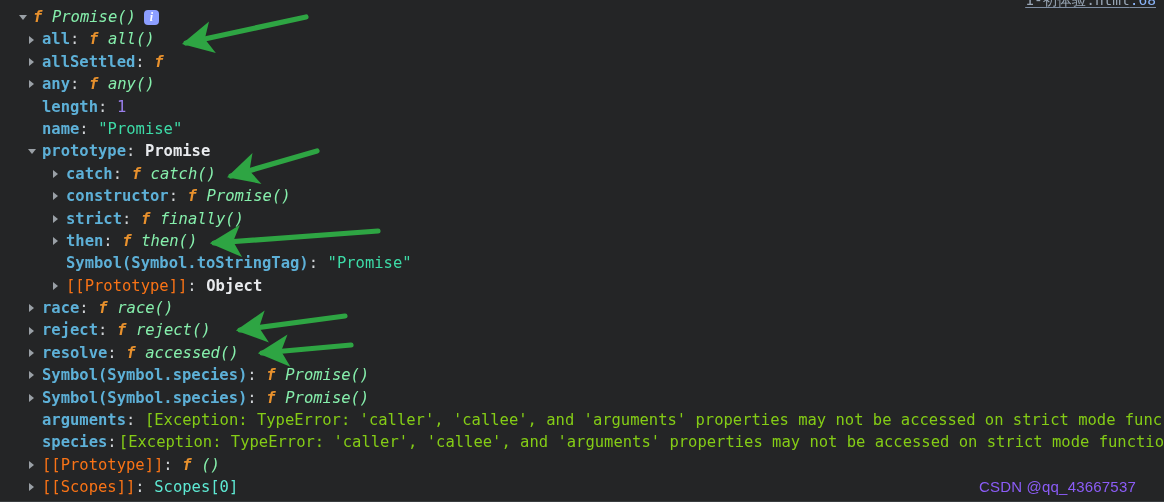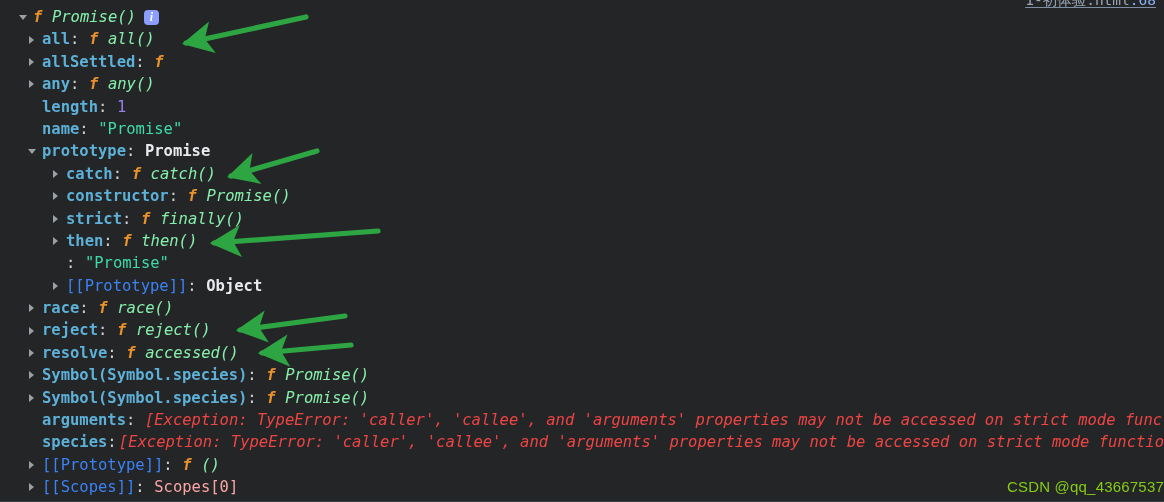--- a/index.html
+++ b/index.html
@@ -81,29 +81,29 @@
     border-left: 4.5px solid transparent;
     border-right: 4.5px solid transparent;
     border-top: 5.5px solid #9aa0a6;
     border-bottom: 0;
   }
   .tri.none::before { display: none; }
   .tri.pad { width: 11px; min-width: 11px; }
 
   
   .k-prop   { color: #5db0d7; font-weight: bold; }      
-  .k-dim    { color: #3b82f6; }                          
+  .k-dim    { color: #f97316; }                          
   .k-fn     { color: #e8912d; font-style: italic; font-weight: bold; } 
   .v-fnname { color: #86efac; font-style: italic; }      
   .v-num    { color: #9a7fec; }
   .v-str    { color: #3ddba7; }
   .v-plain  { color: #e8eaed; font-weight: bold; }
-  .v-excep  { color: #ef4444; font-style: italic; }
+  .v-excep  { color: #84cc16; }
   .punc     { color: #d0d3d6; }
-  .v-grey   { color: #fca5a5; }
+  .v-grey   { color: #5eead4; }
 
   .sp { display: inline-block; width: 0.62em; }
 
   
   .info-badge {
     display: inline-flex;
     align-items: center; justify-content: center;
     width: 15px; height: 15px;
     margin-left: 8px;
     border-radius: 4px;
@@ -121,24 +121,24 @@
   .arrows {
     position: absolute;
     left: 0; top: 0;
     width: 1164px; height: 502px;
     pointer-events: none;
   }
 
   
   .watermark {
     position: absolute;
-    right: 0; bottom: 6px;
+    right: 28px; bottom: 6px;
     font-family: "Liberation Sans", sans-serif;
     font-size: 15px;
-    color: #84cc16;
+    color: #8b5cf6;
     letter-spacing: 0.2px;
   }
 </style>
 </head>
 <body>
 
 <div id="console">
 
   <a class="source-link" href="#"><span class="cn">1-初体验.html</span><span class="num">:68</span></a>
 
@@ -240,20 +240,21 @@
         <span class="k-prop">then</span>
         <span class="punc">:</span>
         <span class="sp"></span>
         <span class="k-fn">f</span>
         <span class="sp"></span>
         <span class="v-fnname">then()</span>
     </div>
 
     <div class="row lvl2">
       <span class="tri none pad"></span>
+        <span class="k-prop">Symbol(Symbol.toStringTag)</span>
         <span class="punc">:</span>
         <span class="sp"></span>
         <span class="v-str">"Promise"</span>
     </div>
 
     <div class="row lvl2">
       <span class="tri"></span>
         <span class="k-dim">[[Prototype]]</span>
         <span class="punc">:</span>
         <span class="sp"></span>

